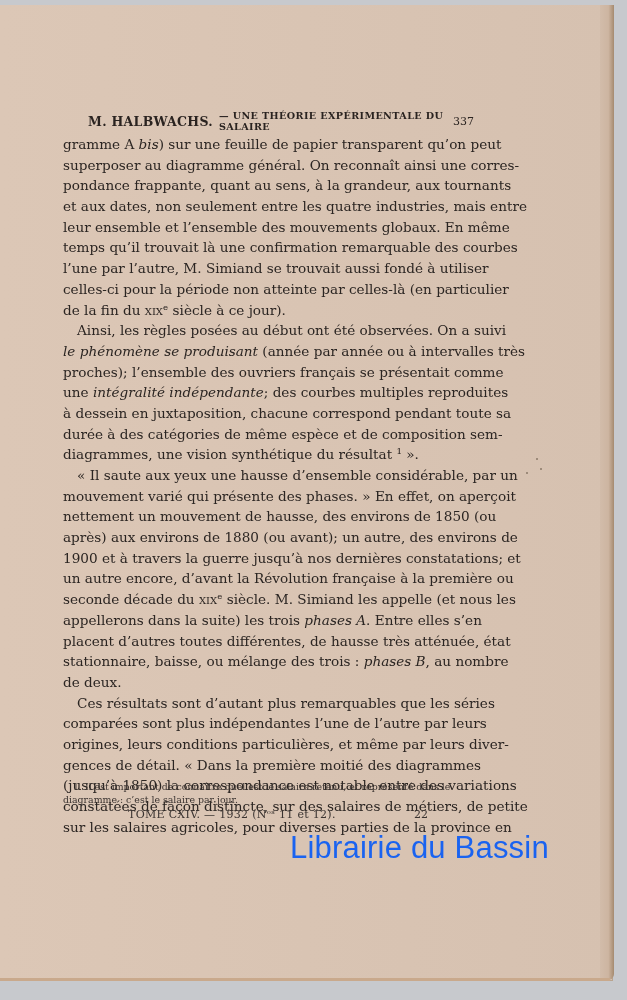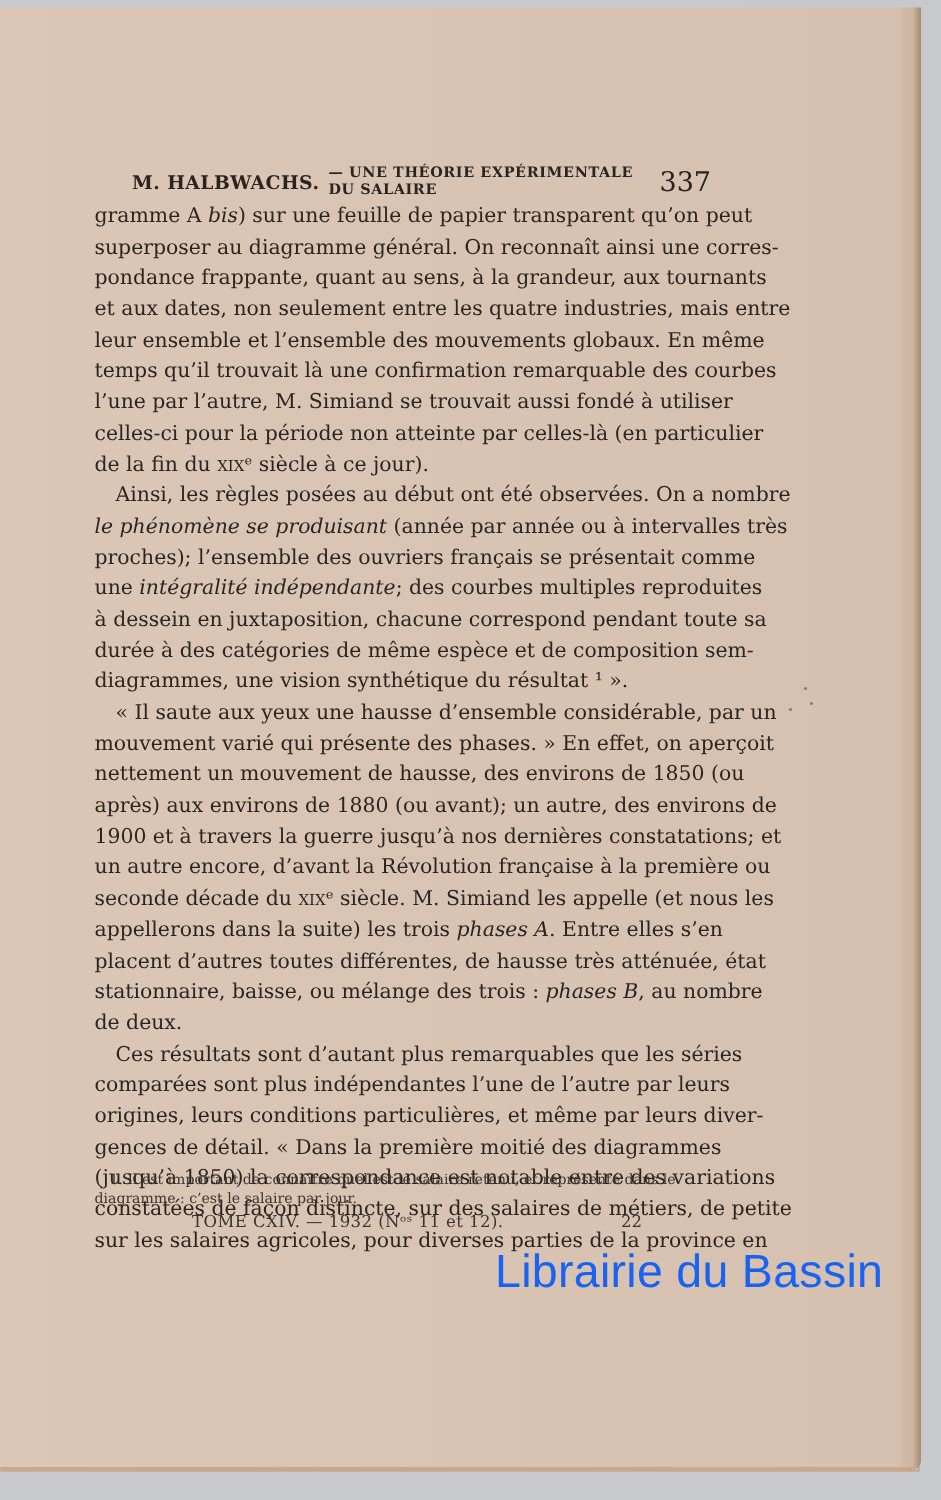--- a/index.html
+++ b/index.html
@@ -26,21 +26,21 @@
   .header {
     position: absolute; left: 88px; top: 110px; width: 386px;
     display: flex; align-items: center; color: #2a2320;
   }
   .header .author { font-weight: bold; font-size: 12.5px; letter-spacing: 0.3px; }
   .header .title {
     font-size: 9.6px; letter-spacing: 0.4px; margin-left: 6px; flex: 1;
     text-transform: uppercase;
     font-weight: bold;
   }
-  .header .pageno { font-size: 18px; }
+  .header .pageno { font-size: 11px; }
   .body-text {
     position: absolute; left: 63px; top: 134px; width: 410px;
     color: #2b2522; font-size: 13.6px; line-height: 20.7px;
   }
   .body-text .line {
     display: block; white-space: nowrap; text-align: justify; text-align-last: justify;
     height: 20.7px;
   }
   .body-text .line.last { text-align-last: left; }
   .body-text .line.indent { padding-left: 14px; }
@@ -52,21 +52,21 @@
   .footnote .line { display: block; white-space: nowrap; }
   .footnote .line.indent { padding-left: 10px; }
   .footer {
     position: absolute; left: 88px; top: 808px; width: 340px;
     color: #3a3330; font-size: 11px; display: flex; justify-content: space-between;
   }
   .footer .tome { letter-spacing: 0.3px; margin-left: 40px; }
   .watermark {
     position: absolute; left: 290px; top: 830px;
     font-family: "Liberation Sans", "DejaVu Sans", sans-serif;
-    font-size: 31px; color: #1a63f0; white-space: nowrap; letter-spacing: 0.2px; margin-left: 40px;
+    font-size: 31px; color: #1a63f0; white-space: nowrap; letter-spacing: 0.2px;
   }
   .speck { position: absolute; width: 2px; height: 2px; background: #8a7868; border-radius: 50%; }
 </style>
 </head>
 <body>
 
 <div class="page"></div>
 <div class="page-edge"></div>
 <div class="page-bottom-edge"></div>
 
@@ -83,21 +83,21 @@
 <div class="body-text" id="body-text">
     <span class="line"><span>gramme A </span><i>bis</i><span>) sur une feuille de papier transparent qu’on peut</span></span>
     <span class="line"><span>superposer au diagramme général. On reconnaît ainsi une corres-</span></span>
     <span class="line"><span>pondance frappante, quant au sens, à la grandeur, aux tournants</span></span>
     <span class="line"><span>et aux dates, non seulement entre les quatre industries, mais entre</span></span>
     <span class="line"><span>leur ensemble et l’ensemble des mouvements globaux. En même</span></span>
     <span class="line"><span>temps qu’il trouvait là une confirmation remarquable des courbes</span></span>
     <span class="line"><span>l’une par l’autre, M. Simiand se trouvait aussi fondé à utiliser</span></span>
     <span class="line"><span>celles-ci pour la période non atteinte par celles-là (en particulier</span></span>
     <span class="line last"><span>de la fin du </span><span class="sc">xix</span><span>ᵉ siècle à ce jour).</span></span>
-    <span class="line indent"><span>Ainsi, les règles posées au début ont été observées. On a nombre</span></span>
+    <span class="line indent"><span>Ainsi, les règles posées au début ont été observées. On a suivi</span></span>
     <span class="line"><i>le phénomène se produisant</i><span> (année par année ou à intervalles très</span></span>
     <span class="line"><span>proches); l’ensemble des ouvriers français se présentait comme</span></span>
     <span class="line"><span>une </span><i>intégralité indépendante</i><span>; des courbes multiples reproduites</span></span>
     <span class="line"><span>à dessein en juxtaposition, chacune correspond pendant toute sa</span></span>
     <span class="line"><span>durée à des catégories de même espèce et de composition sem-</span></span>
     <span class="line last"><span>diagrammes, une vision synthétique du résultat ¹ ».</span></span>
     <span class="line indent"><span>« Il saute aux yeux une hausse d’ensemble considérable, par un</span></span>
     <span class="line"><span>mouvement varié qui présente des phases. » En effet, on aperçoit</span></span>
     <span class="line"><span>nettement un mouvement de hausse, des environs de 1850 (ou</span></span>
     <span class="line"><span>après) aux environs de 1880 (ou avant); un autre, des environs de</span></span>

